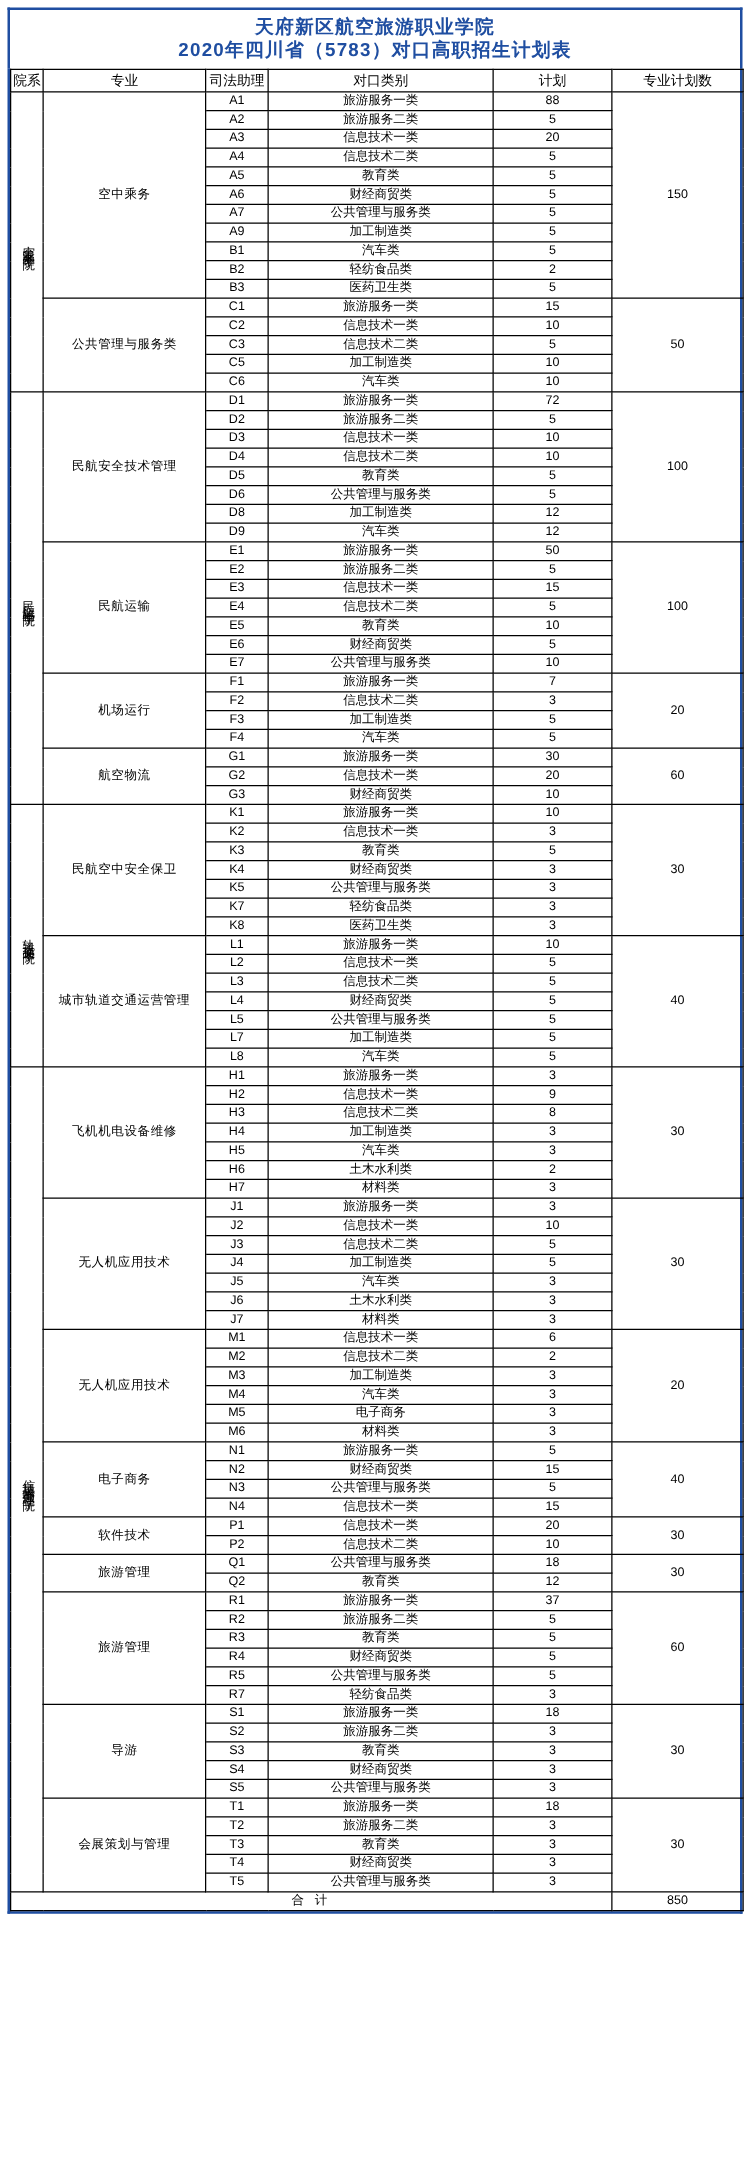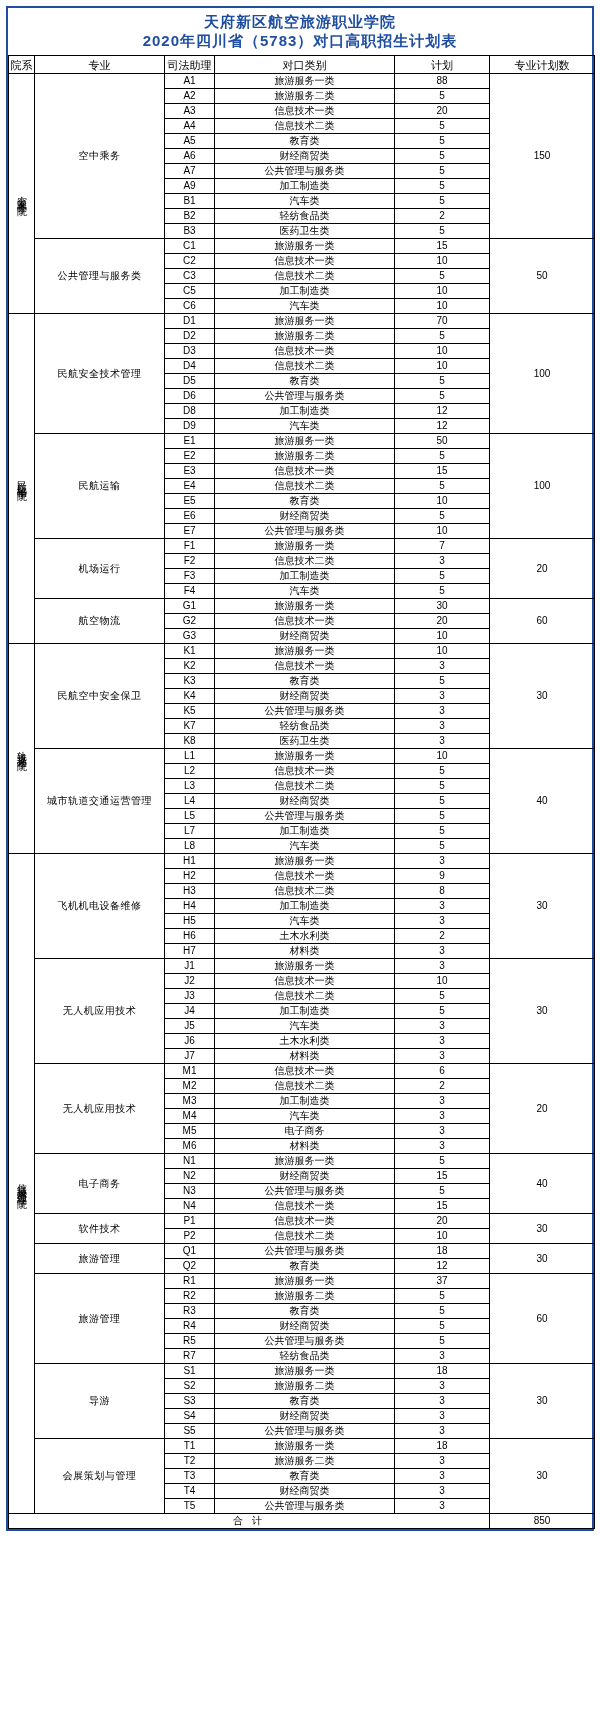--- a/index.html
+++ b/index.html
@@ -211,21 +211,21 @@
           <tr>
             <td class="code">C6</td>
             <td class="cat">汽车类</td>
             <td class="num">10</td>
           </tr>
           <tr>
             <td class="vert" rowspan="22"><span class="vert-inner">民航运输学院</span></td>
             <td class="major" rowspan="8">民航安全技术管理</td>
             <td class="code">D1</td>
             <td class="cat">旅游服务一类</td>
-            <td class="num">70</td>
+            <td class="num">72</td>
             <td class="num" rowspan="8">100</td>
           </tr>
           <tr>
             <td class="code">D2</td>
             <td class="cat">旅游服务二类</td>
             <td class="num">5</td>
           </tr>
           <tr>
             <td class="code">D3</td>
             <td class="cat">信息技术一类</td>

